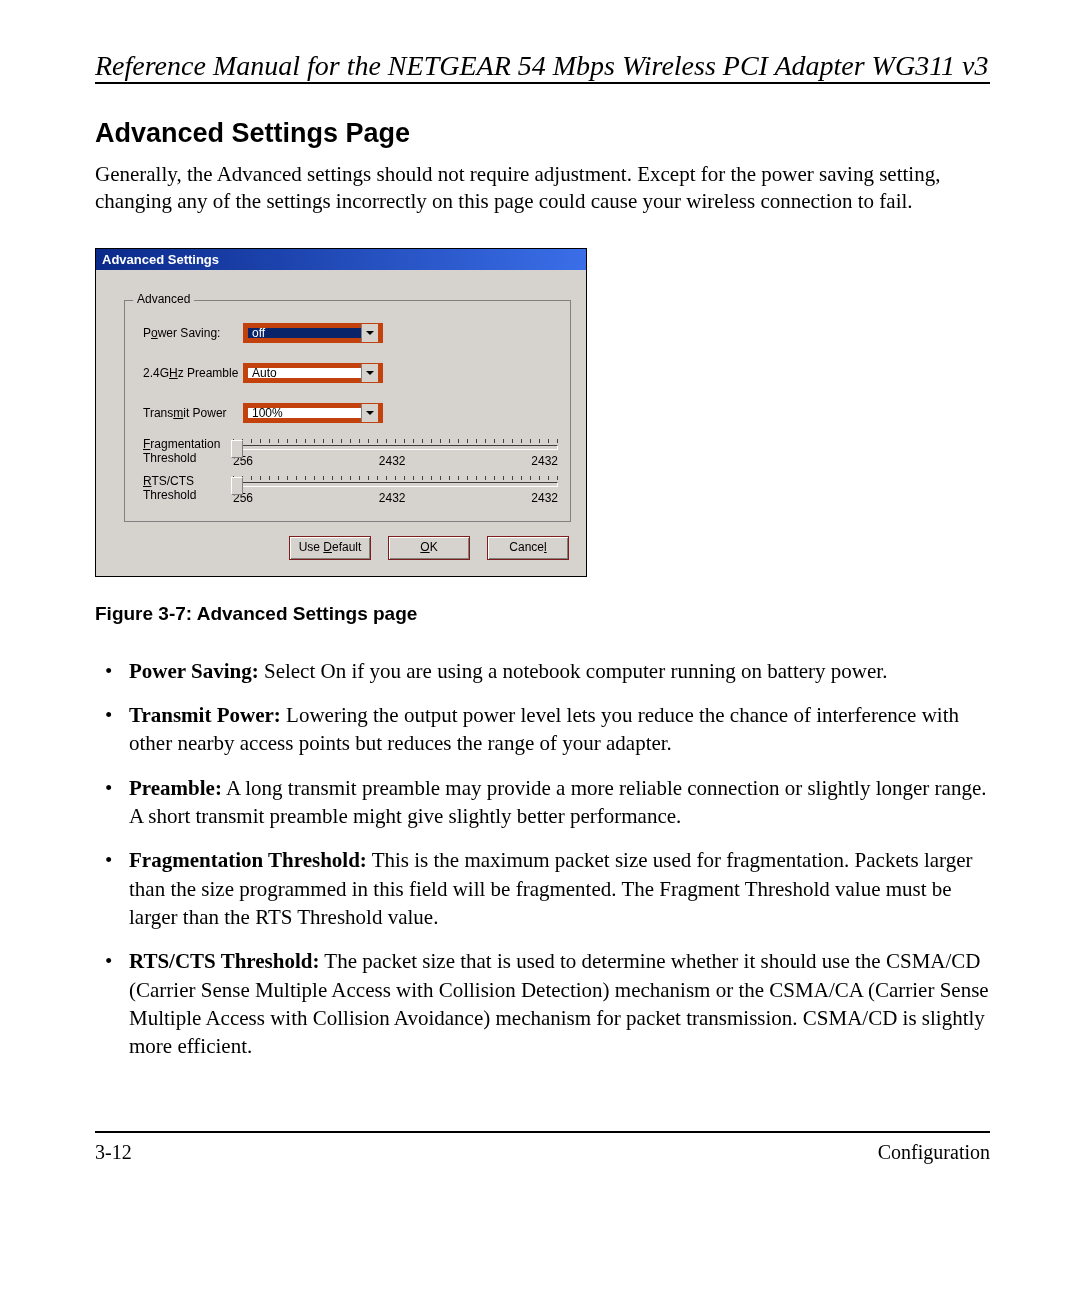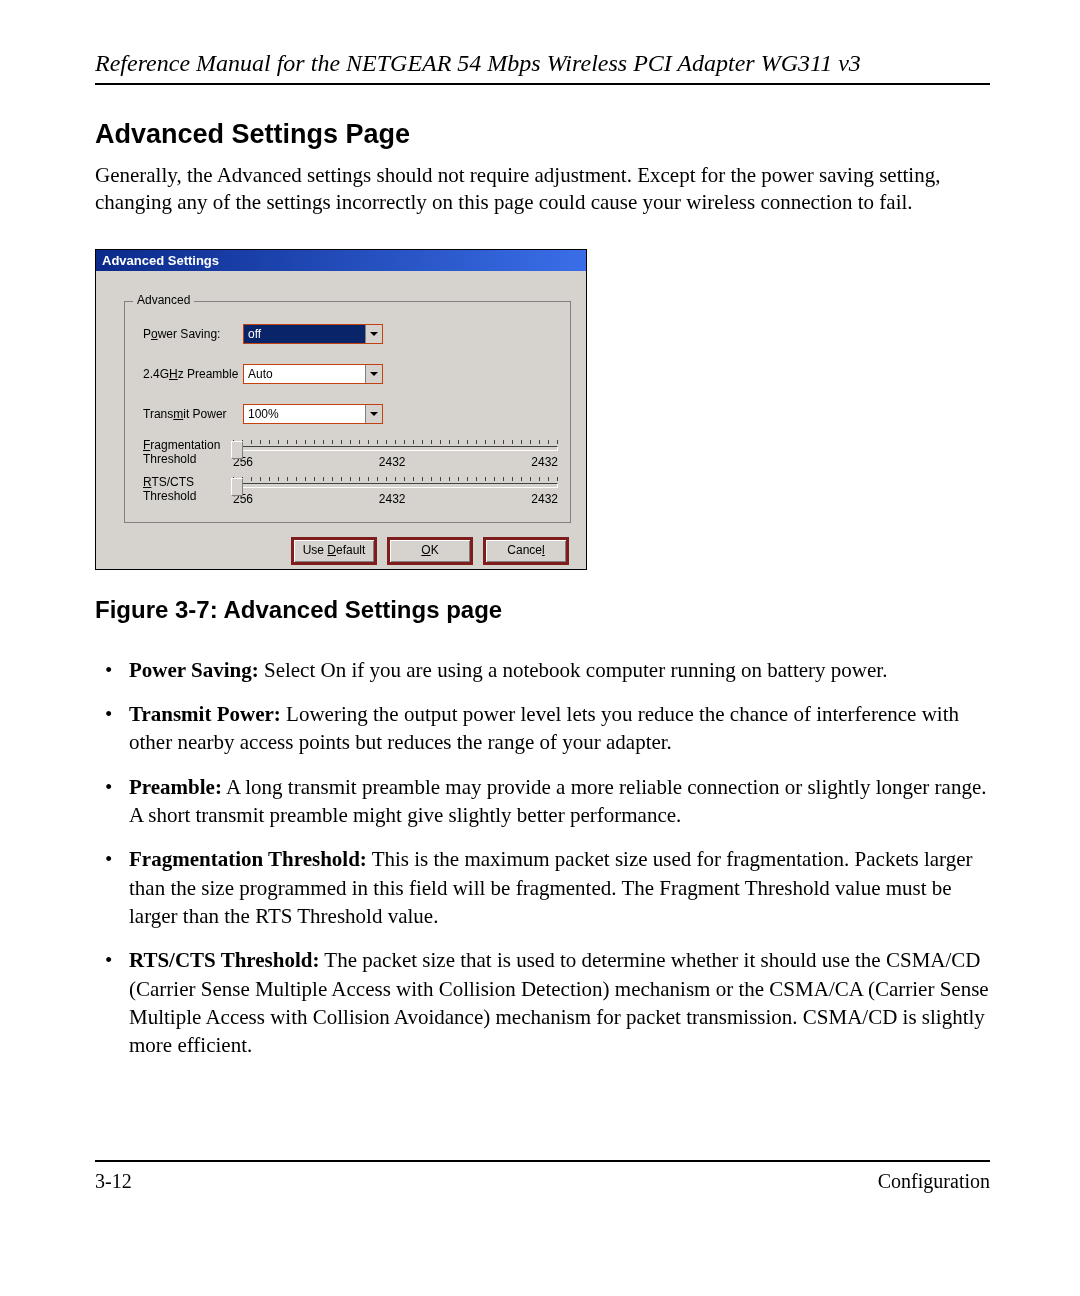--- a/index.html
+++ b/index.html
@@ -10,22 +10,21 @@
     color: #000;
     width: 1080px;
   }
   .page {
     padding: 50px 90px 50px 95px;
     box-sizing: border-box;
     width: 1080px;
   }
   .running-header {
     font-style: italic;
-    font-size: 24px;
-    margin-bottom: 6px;
+    font-size: 28px;
   }
   hr.rule {
     border: none;
     border-top: 2px solid #000;
     margin: 0;
   }
   h1.section-title {
     font-family: Arial, Helvetica, sans-serif;
     font-weight: bold;
     font-size: 27px;
@@ -45,21 +44,21 @@
   .dlg-titlebar {
     background: linear-gradient(to right, #0b2a8a, #3a6ee8);
     color: #fff;
     font-family: Tahoma, Arial, sans-serif;
     font-size: 13px;
     font-weight: bold;
     padding: 3px 6px;
   }
   .dlg-body {
     background: #d6d3ce;
-    padding: 30px 15px 4px 28px;
+    padding: 30px 15px 16px 28px;
     font-family: Tahoma, Arial, sans-serif;
     font-size: 12px;
     color: #000;
   }
   .groupbox {
     border: 1px solid #808080;
     position: relative;
     padding: 22px 12px 16px 18px;
     margin-bottom: 10px;
   }
@@ -78,21 +77,21 @@
   }
   .row-label {
     width: 100px;
     font-size: 12px;
   }
   .dd {
     display: flex;
     align-items: center;
     width: 140px;
     height: 20px;
-    border: 1px solid #c2410c;
+    border: 5px solid #c2410c;
     background: #fff;
     box-sizing: border-box;
   }
   .dd.hi {
     background: #0a246a;
     color: #fff;
   }
   .dd .dd-text {
     flex: 1;
     padding: 0 4px;
@@ -168,33 +167,34 @@
     display: flex;
     justify-content: flex-end;
     gap: 10px;
     margin-top: 14px;
     padding-right: 2px;
   }
   .winbtn {
     min-width: 68px;
     height: 22px;
     background: #d6d3ce;
-    border: 3px solid #7f1d1d;
+    border: 1px solid #7f1d1d;
     box-shadow: inset 1px 1px 0 #fff, inset -1px -1px 0 #808080;
     font-family: Tahoma, Arial, sans-serif;
     font-size: 12px;
     text-align: center;
     line-height: 20px;
     padding: 0 6px;
+    margin-left: 7px;
   }
   .u { text-decoration: underline; }
   .figcap {
     font-family: Arial, Helvetica, sans-serif;
     font-weight: bold;
-    font-size: 24px;
+    font-size: 19px;
     margin: 0 0 32px 0;
   }
   ul.defs {
     list-style: none;
     padding: 0;
     margin: 0 0 20px 0;
   }
   ul.defs > li {
     font-size: 21px;
     line-height: 1.35;
@@ -203,21 +203,21 @@
     position: relative;
   }
   ul.defs > li::before {
     content: "•";
     position: absolute;
     left: 10px;
     top: 0;
   }
   .term { font-weight: bold; }
   .footer {
-    margin-top: 100px;
+    margin-top: 70px;
   }
   .footer-row {
     display: flex;
     justify-content: space-between;
     font-size: 20px;
     padding-top: 8px;
   }
 </style>
 </head>
 <body>

